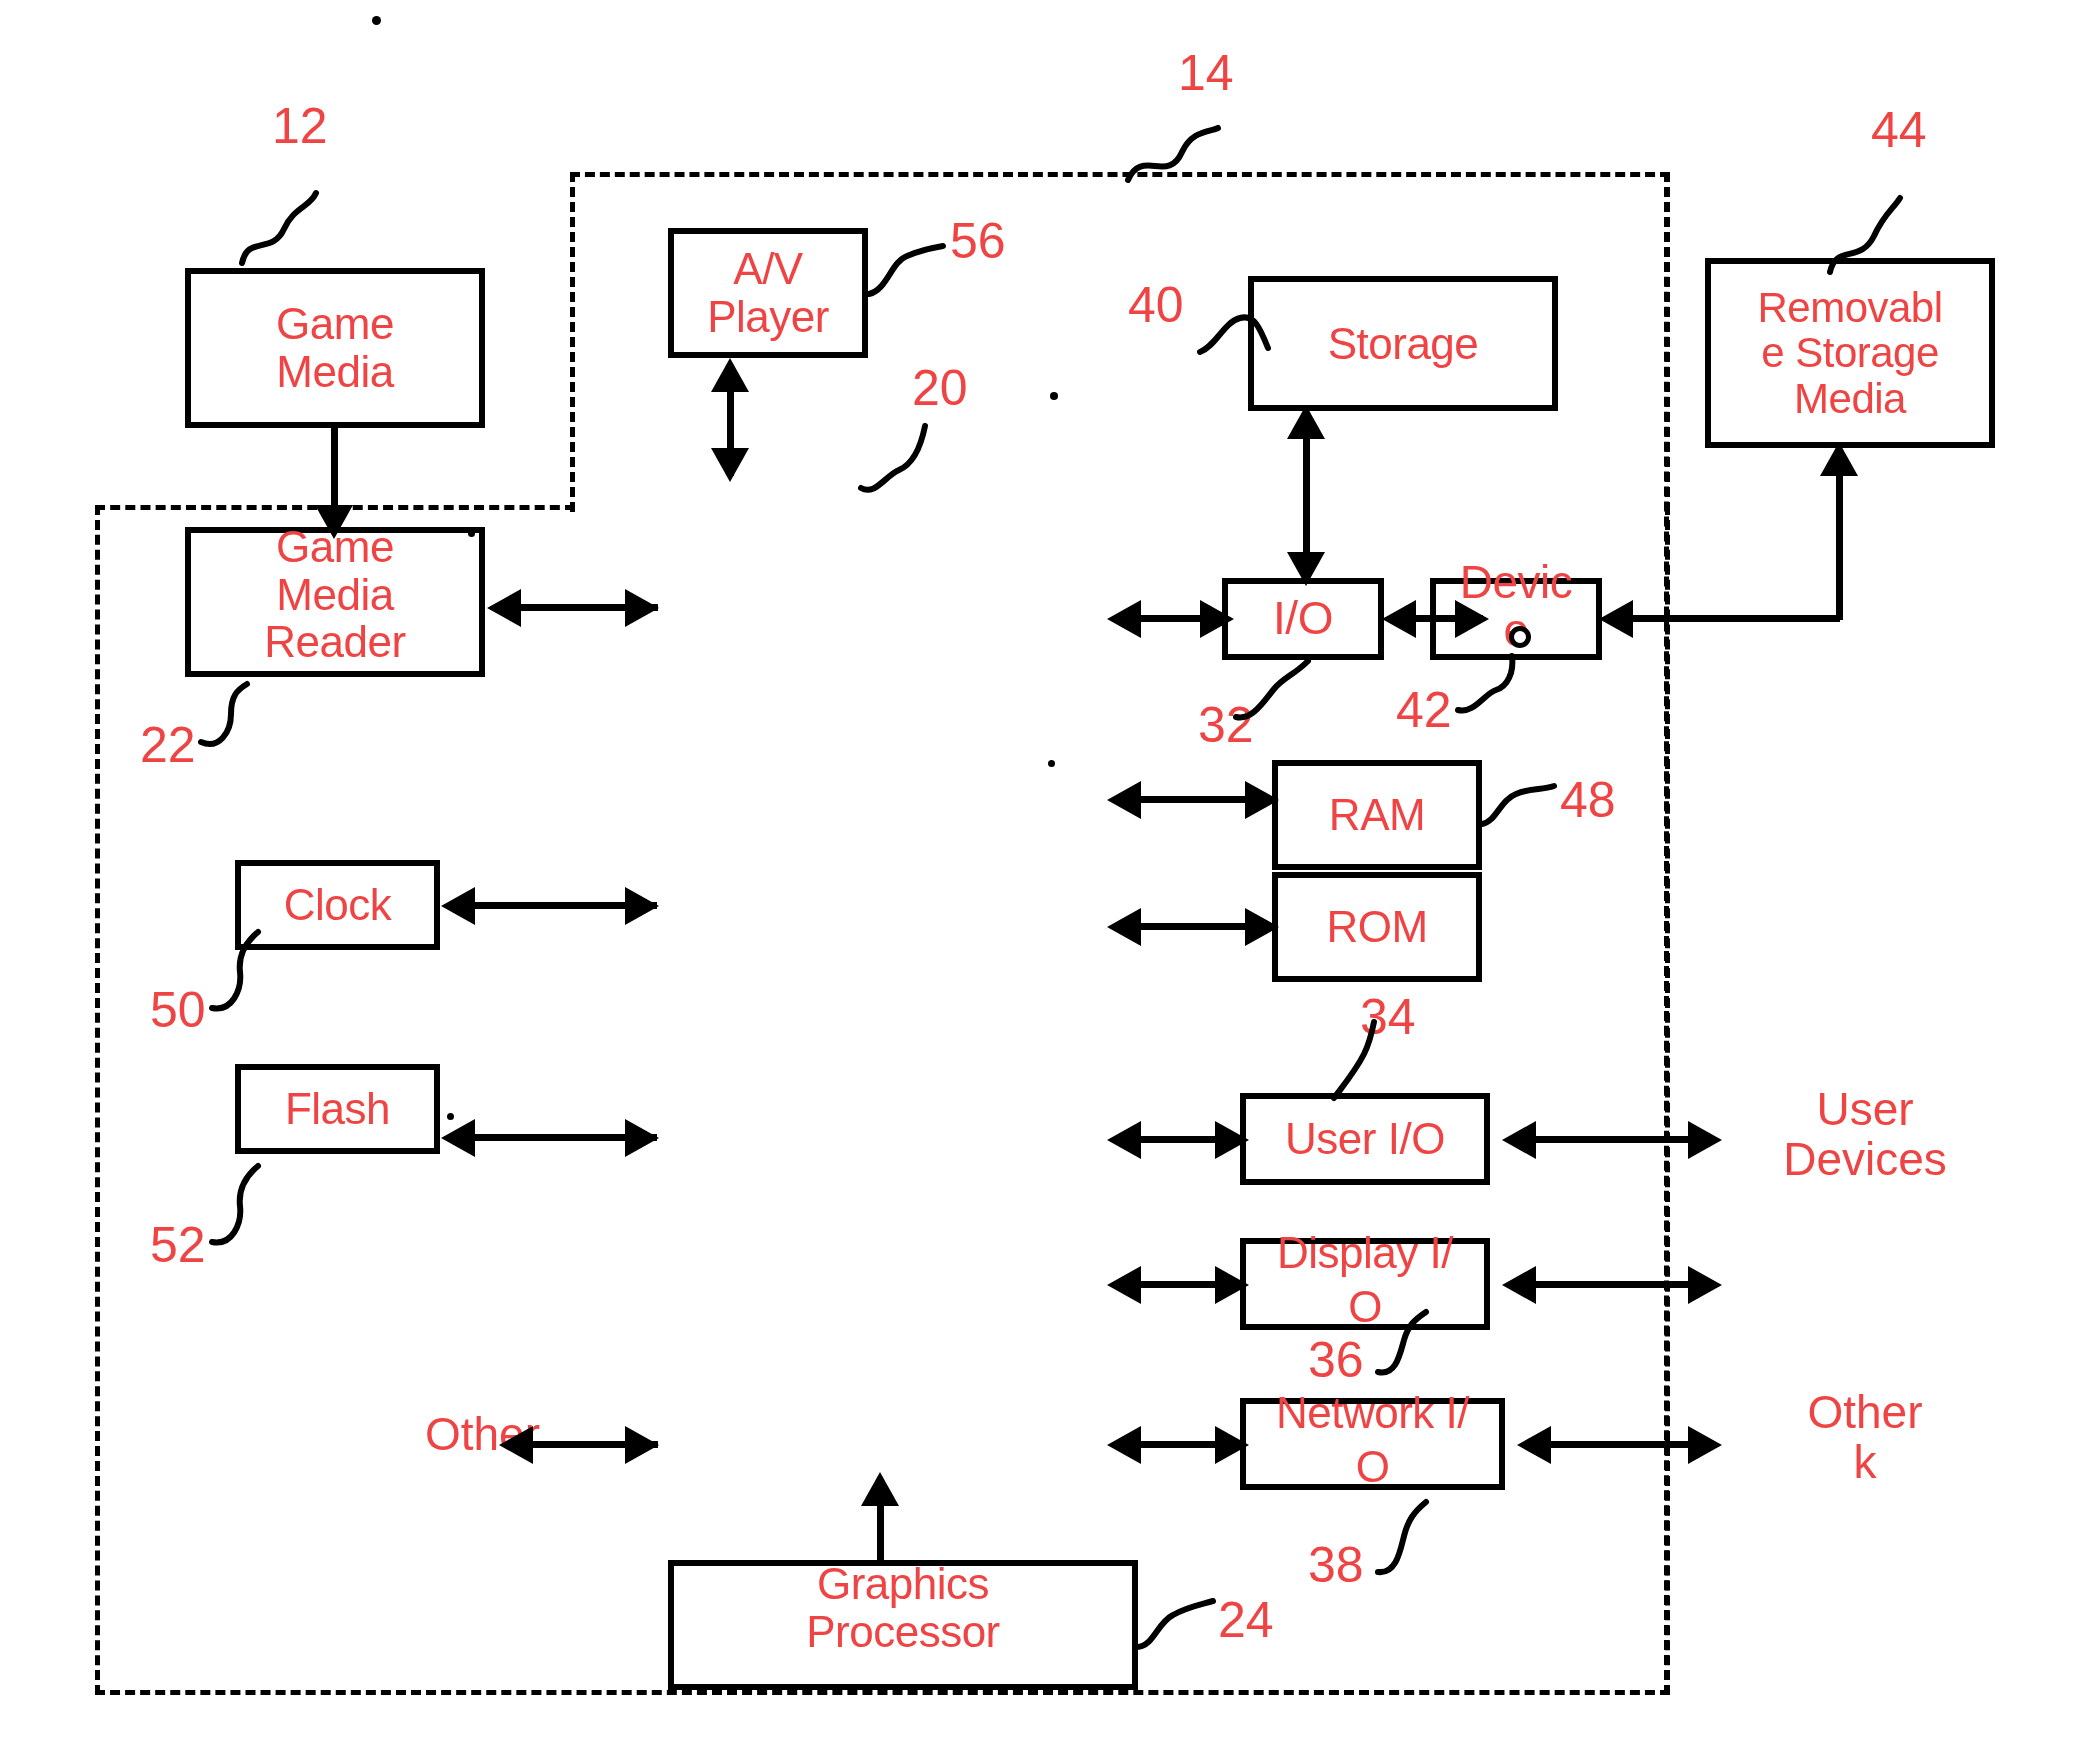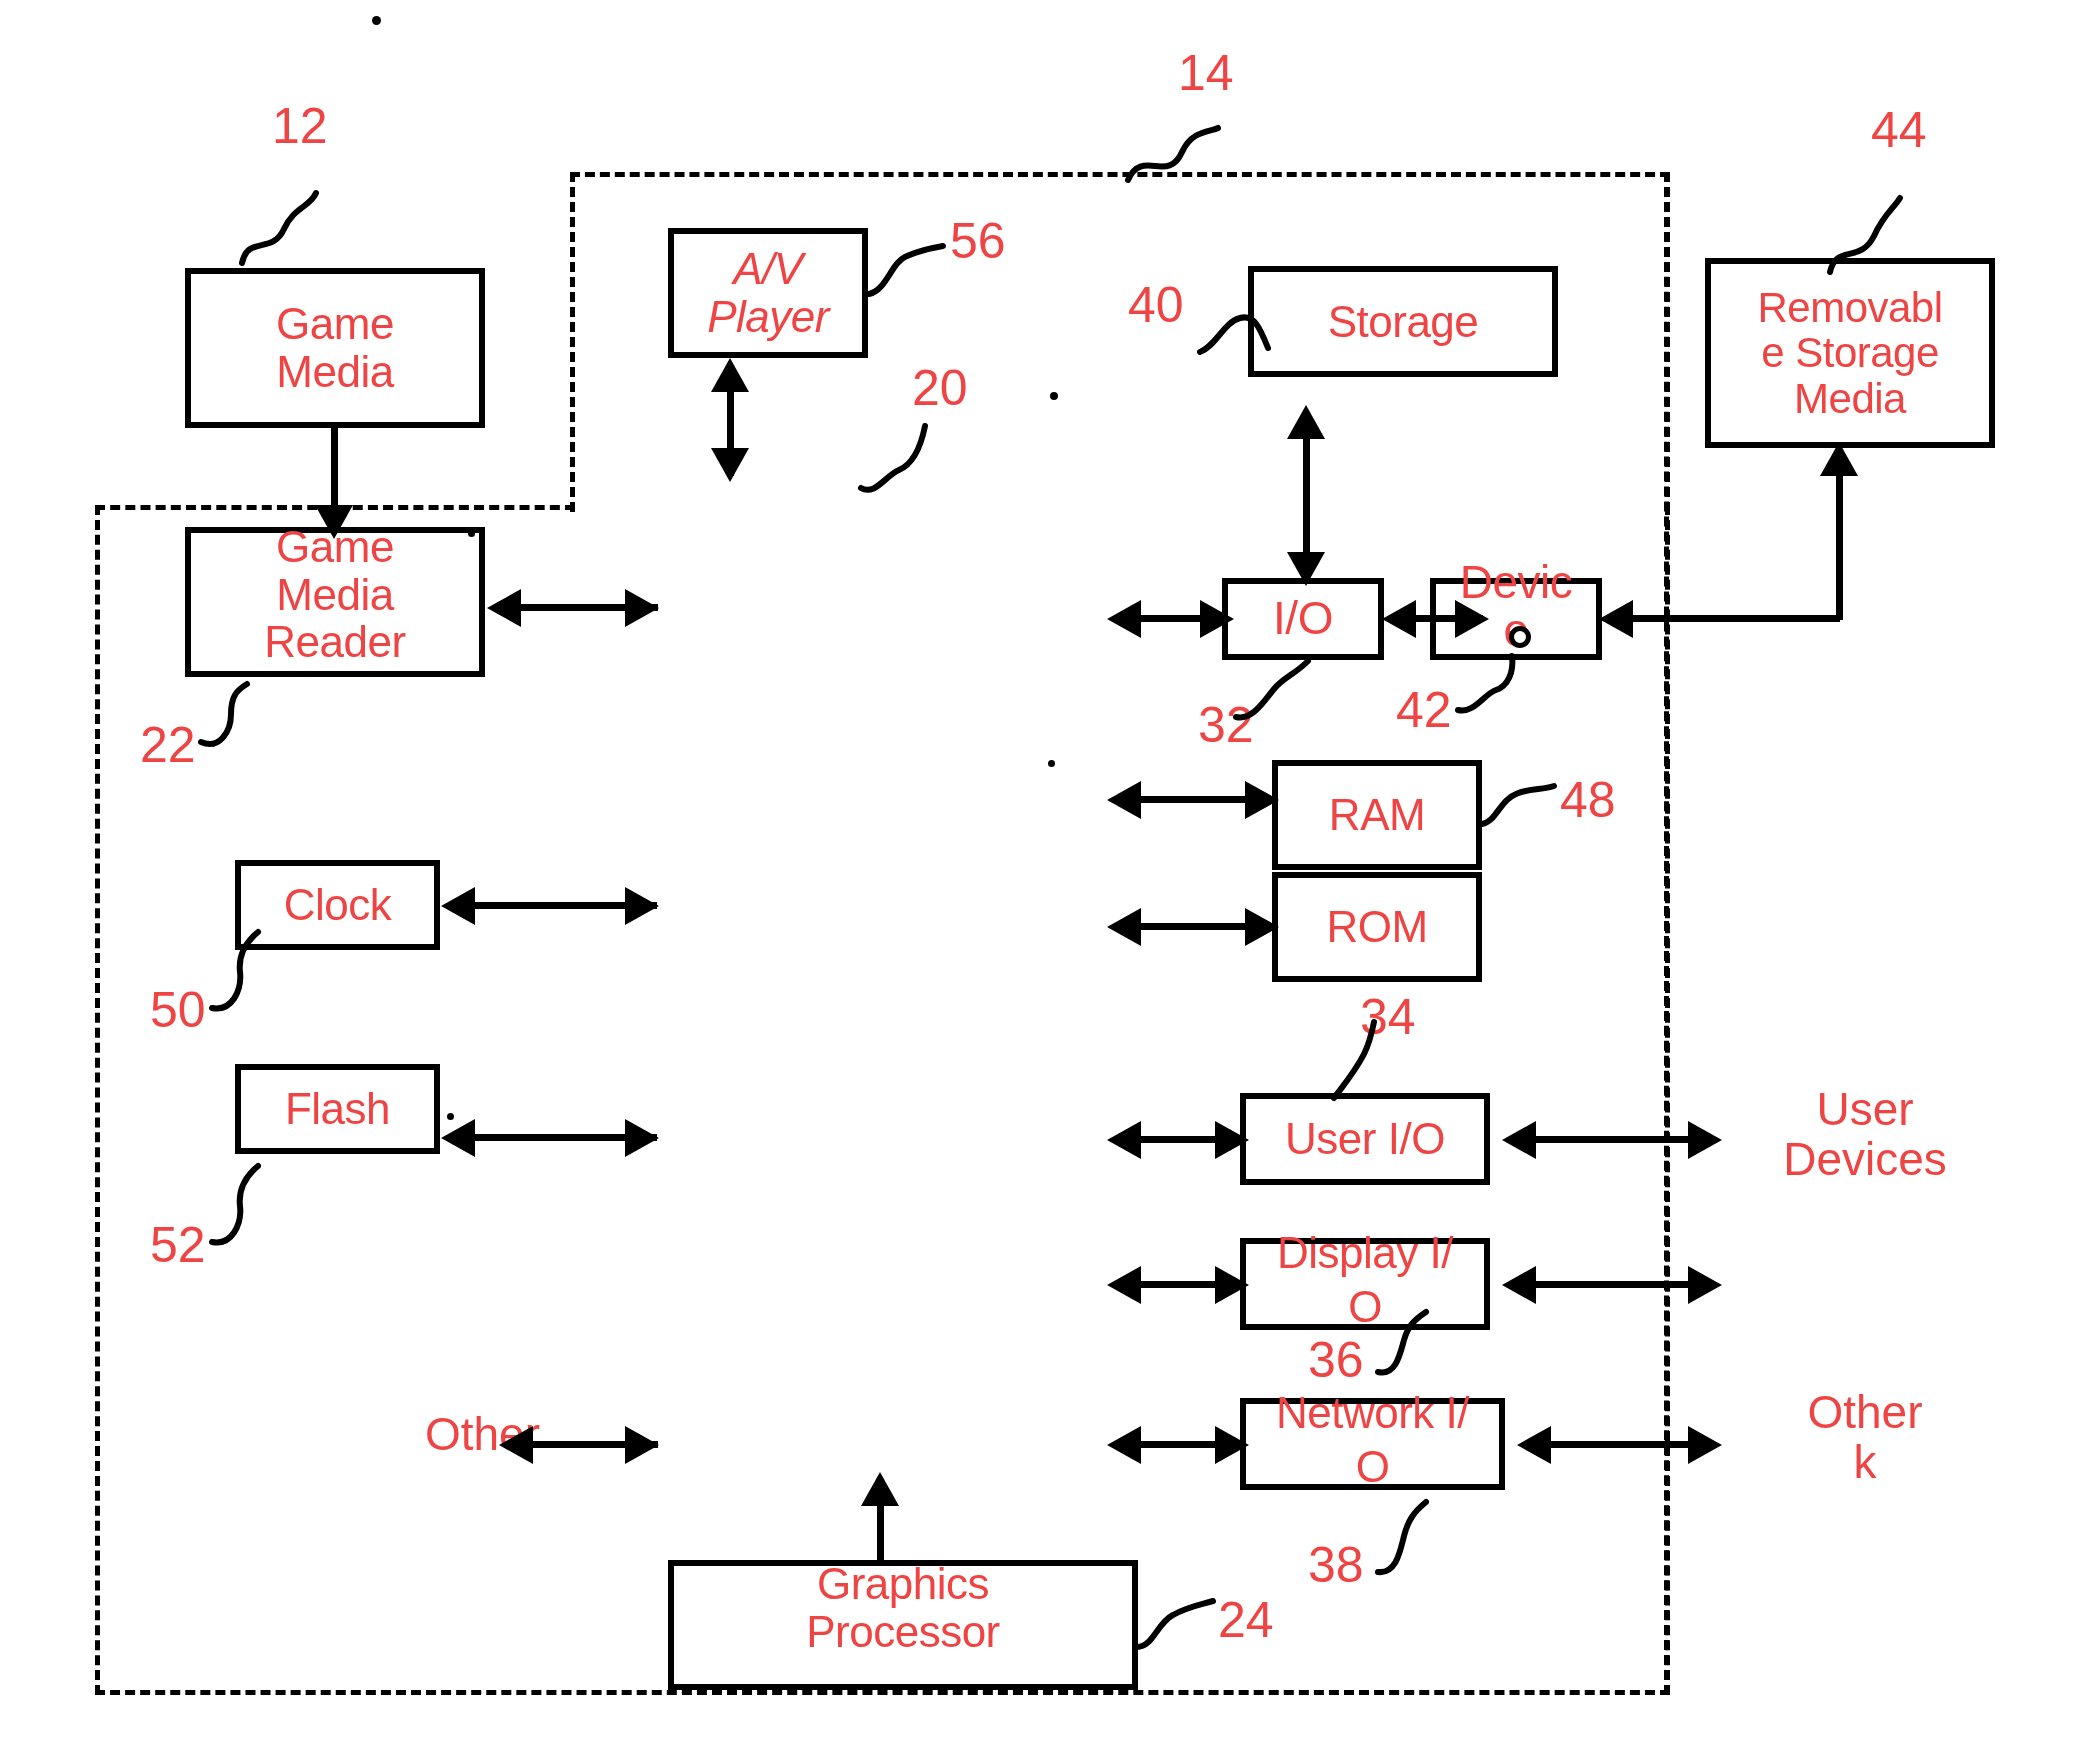--- a/index.html
+++ b/index.html
@@ -126,42 +126,42 @@
   <div class="refnum" style="left:140px; top:720px;">22</div>
   <svg class="lead" style="left:195px; top:680px; width:130px; height:80px;">
     <path d="M6,62 C24,70 36,52 36,34 C36,16 42,10 52,4"></path>
   </svg>
 
   <div class="hline" style="left:498px; top:604px; width:160px;"></div>
   <div class="ar ar-l" style="left:487px; top:589px;"></div>
   <div class="ar ar-r" style="left:625px; top:589px;"></div>
 
   <div class="box" style="left:668px; top:228px; width:200px; height:130px;">
-    <span class="txt" style="white-space:pre-line;font-style:italic;">A/V
+    <span class="txt" style="white-space:pre-line;">A/V
 Player</span>
   </div>
   <div class="refnum" style="left:950px; top:216px;">56</div>
   <svg class="lead" style="left:865px; top:232px; width:100px; height:80px;">
     <path d="M4,62 C22,58 26,30 42,24 C56,18 66,16 78,14"></path>
   </svg>
 
   <div class="vline" style="left:727px; top:366px; height:110px;"></div>
   <div class="ar ar-u" style="left:711px; top:358px;"></div>
   <div class="ar ar-d" style="left:711px; top:448px;"></div>
 
   <div class="refnum" style="left:912px; top:363px;">20</div>
   <svg class="lead" style="left:855px; top:418px; width:120px; height:90px;">
     <path d="M6,70 C20,78 30,58 44,52 C58,46 66,28 70,8"></path>
   </svg>
 
   <div class="refnum" style="left:1128px; top:280px;">40</div>
   <svg class="lead" style="left:1196px; top:290px; width:110px; height:90px;">
     <path d="M4,62 C20,56 28,32 44,28 C58,24 64,38 72,58"></path>
   </svg>
-  <div class="box" style="left:1248px; top:266px; width:310px; height:111px;">
+  <div class="box" style="left:1248px; top:276px; width:310px; height:135px;">
     <span class="txt">Storage</span>
   </div>
 
   <div class="vline" style="left:1303px; top:412px; height:165px;"></div>
   <div class="ar ar-u" style="left:1287px; top:405px;"></div>
   <div class="ar ar-d" style="left:1287px; top:552px;"></div>
 
   <div class="refnum" style="left:1871px; top:105px;">44</div>
   <svg class="lead" style="left:1820px; top:190px; width:120px; height:90px;">
     <path d="M10,82 C16,54 40,74 54,46 C64,24 74,18 80,8"></path>

